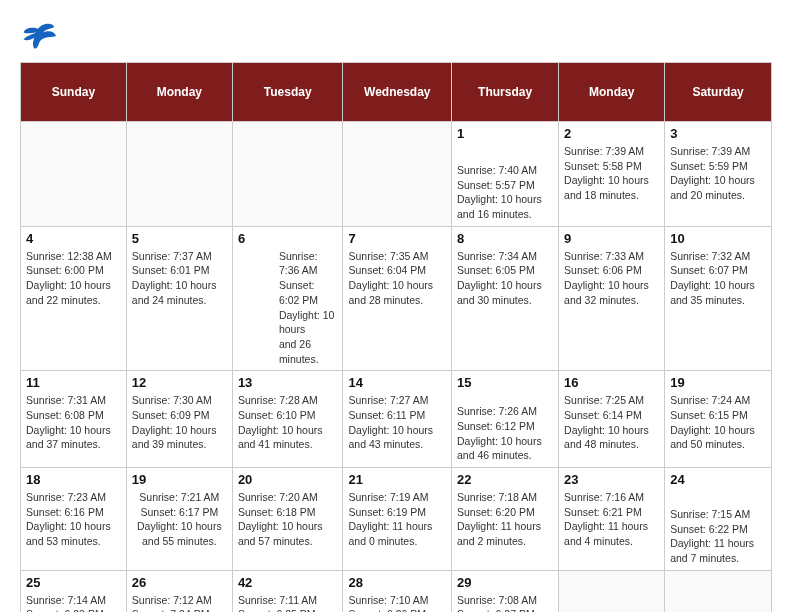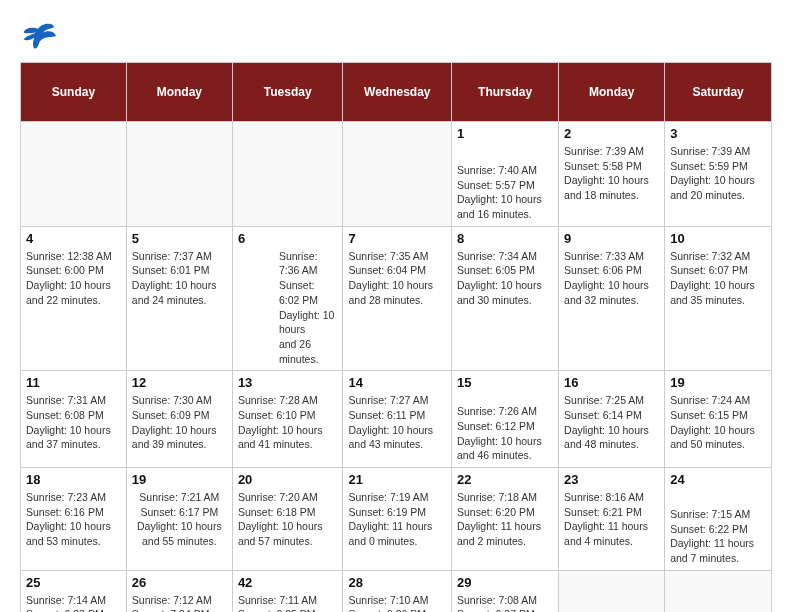--- a/index.html
+++ b/index.html
@@ -271,21 +271,21 @@
         </td>
         <td>
           <div class="day-num">22</div>
           <div class="day-info" style="white-space: pre-line;">Sunrise: 7:18 AM
 Sunset: 6:20 PM
 Daylight: 11 hours
 and 2 minutes.</div>
         </td>
         <td>
           <div class="day-num">23</div>
-          <div class="day-info" style="white-space: pre-line;">Sunrise: 8:16 AM
+          <div class="day-info" style="white-space: pre-line;">Sunrise: 7:16 AM
 Sunset: 6:21 PM
 Daylight: 11 hours
 and 4 minutes.</div>
         </td>
         <td>
           <div class="day-num">24</div>
           <div class="day-info" style="white-space: pre-line; margin-top: 20px;">Sunrise: 7:15 AM
 Sunset: 6:22 PM
 Daylight: 11 hours
 and 7 minutes.</div>

